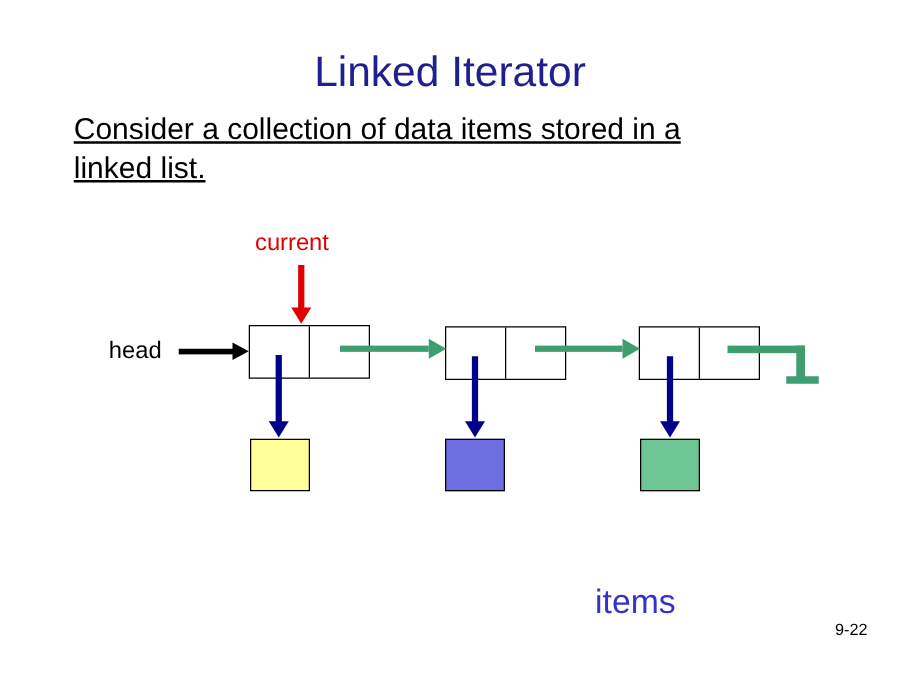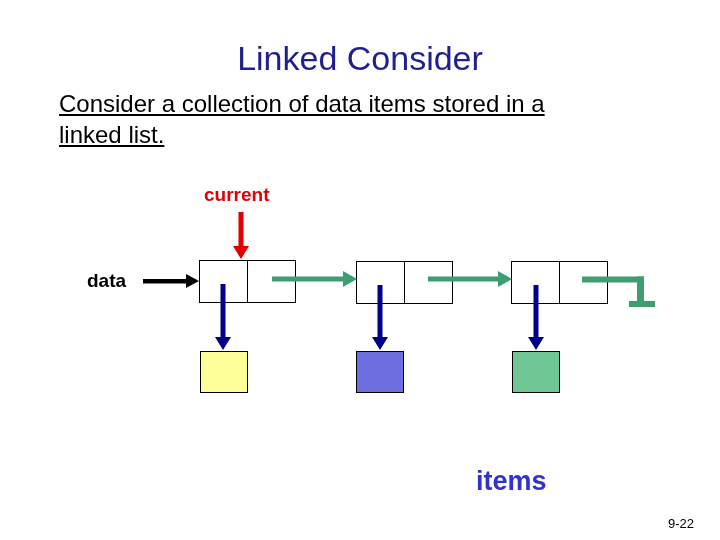--- a/index.html
+++ b/index.html
@@ -28,30 +28,30 @@
     top: 88px;
     width: 600px;
     font-size: 24px;
     line-height: 31px;
     color: #000000;
     white-space: pre-line;
     text-decoration: underline;
   }
   .label {
     position: absolute;
-    font-weight: 700;
+    font-weight: 400;
     font-size: 19px;
     line-height: 20px;
   }
   .label-current { left: 204px; top: 185px; color: var(--current_red, #e00000); }
   .label-head   { left: 87px;  top: 271px; color: #000000; }
   .label-next   { left: 476px; top: 466px; color: var(--next_blue, #3333cc); font-size: 27px; line-height: 30px; }
   .page-number {
     position: absolute;
-    left: 668px; top: 516px;
+    left: 668px; top: 496px;
     font-size: 13px;
     color: #000000;
   }
   .node {
     position: absolute;
     width: 95px; height: 41px;
     border: 1px solid #000000;
     background: #ffffff;
     display: flex;
   }
@@ -74,27 +74,27 @@
     left: 0; top: 0;
     width: 720px; height: 540px;
     pointer-events: none;
   }
 </style>
 </head>
 <body>
 
 <div class="slide">
 
-  <div class="slide-title">Linked Consider</div>
+  <div class="slide-title">Linked Iterator</div>
 
   <div class="slide-body">Consider a collection of data items stored in a
 linked list.</div>
 
   <div class="label label-current">current</div>
-  <div class="label label-head">data</div>
+  <div class="label label-head">head</div>
   <div class="label label-next">items</div>
 
   <div class="page-number">9-22</div>
 
   <div class="node node1">
     <div class="cell-data"></div>
     <div class="cell-next"></div>
   </div>
   <div class="node node2">
     <div class="cell-data"></div>

